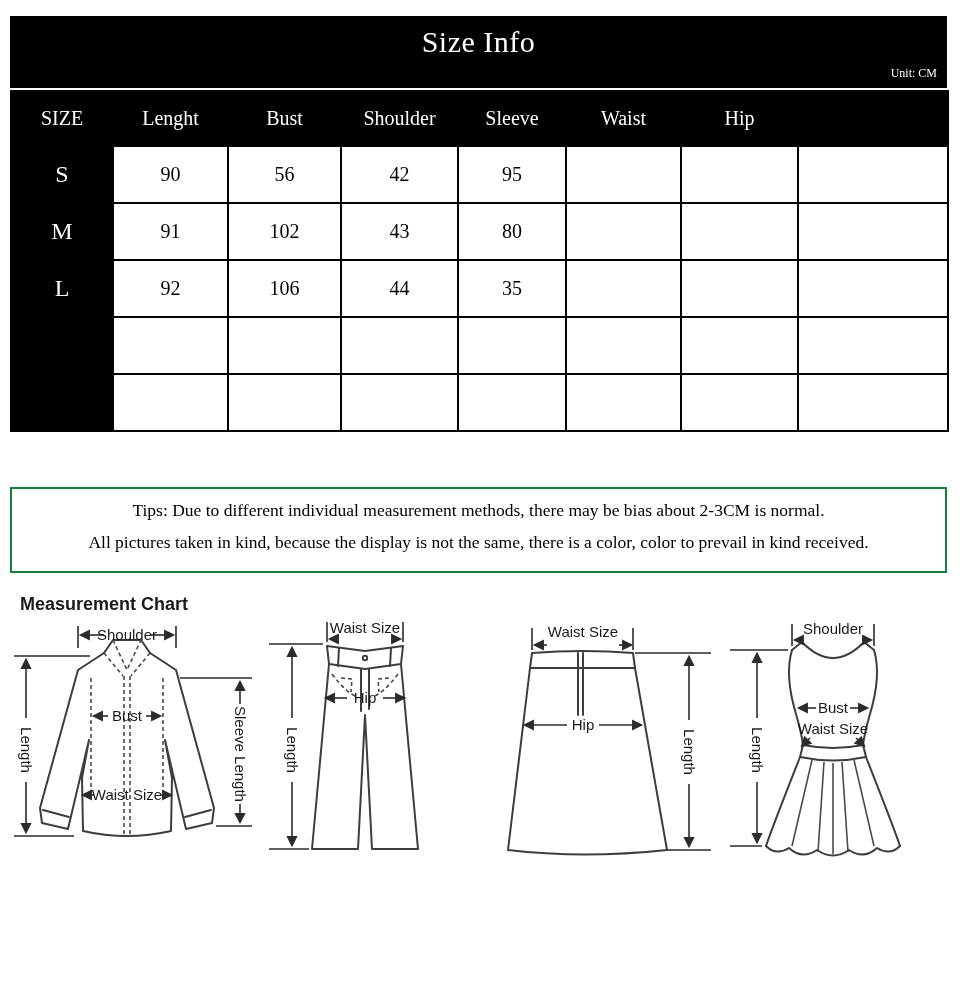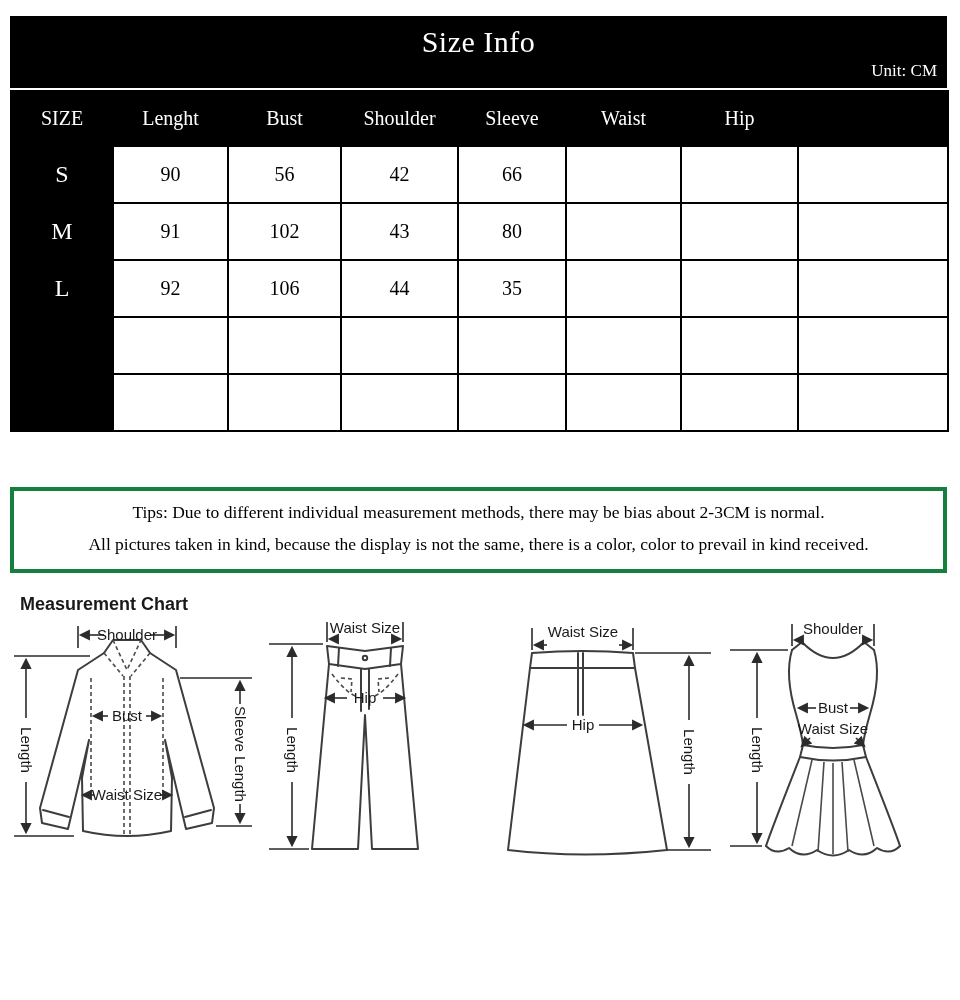--- a/index.html
+++ b/index.html
@@ -17,21 +17,21 @@
     position:absolute;left:10px;top:16px;width:937px;height:72px;
     background:#000000;color:#ffffff;
   }
   .page-title{
     position:absolute;left:0;top:8px;width:100%;
     text-align:center;font-size:30px;line-height:36px;
     letter-spacing:0.5px;
   }
   .unit-label{
     position:absolute;right:10px;bottom:7px;
-    font-size:17px;
+    font-size:12px;
   }
 
   
   table.size-table{
     position:absolute;left:10px;top:90px;width:937px;
     border-collapse:collapse;table-layout:fixed;
     background:#000000;
   }
   .size-table th,.size-table td{
     border:2px solid #000000;
@@ -43,21 +43,21 @@
   .size-table th{
     background:#000000;color:#ffffff;
     font-weight:normal;font-size:20px;
   }
   .size-table td{background:#ffffff;color:#000000;font-size:20px;}
   .size-table td.c-size{background:#000000;color:#ffffff;font-size:24px;}
 
   
   .tips-box{
     position:absolute;left:10px;top:487px;width:937px;height:86px;
-    border:4px solid #15803d;box-sizing:border-box;
+    border:2px solid #15803d;box-sizing:border-box;
     text-align:center;font-size:17.5px;color:#000000;
   }
   .tips-box .tip-line{display:block;margin-top:11px;line-height:21px;}
 
   
   .mc-title{
     position:absolute;left:20px;top:594px;
     font-family:"Liberation Sans", sans-serif;
     font-weight:bold;font-size:18px;color:#1a1a1a;
   }
@@ -109,21 +109,21 @@
         <th>Hip</th>
         <th></th>
       </tr>
     </thead>
     <tbody>
       <tr>
         <td class="c-size">S</td>
         <td>90</td>
         <td>56</td>
         <td>42</td>
-        <td>66</td>
+        <td>95</td>
         <td></td>
         <td></td>
         <td></td>
       </tr>
       <tr>
         <td class="c-size">M</td>
         <td>91</td>
         <td>102</td>
         <td>43</td>
         <td>80</td>

